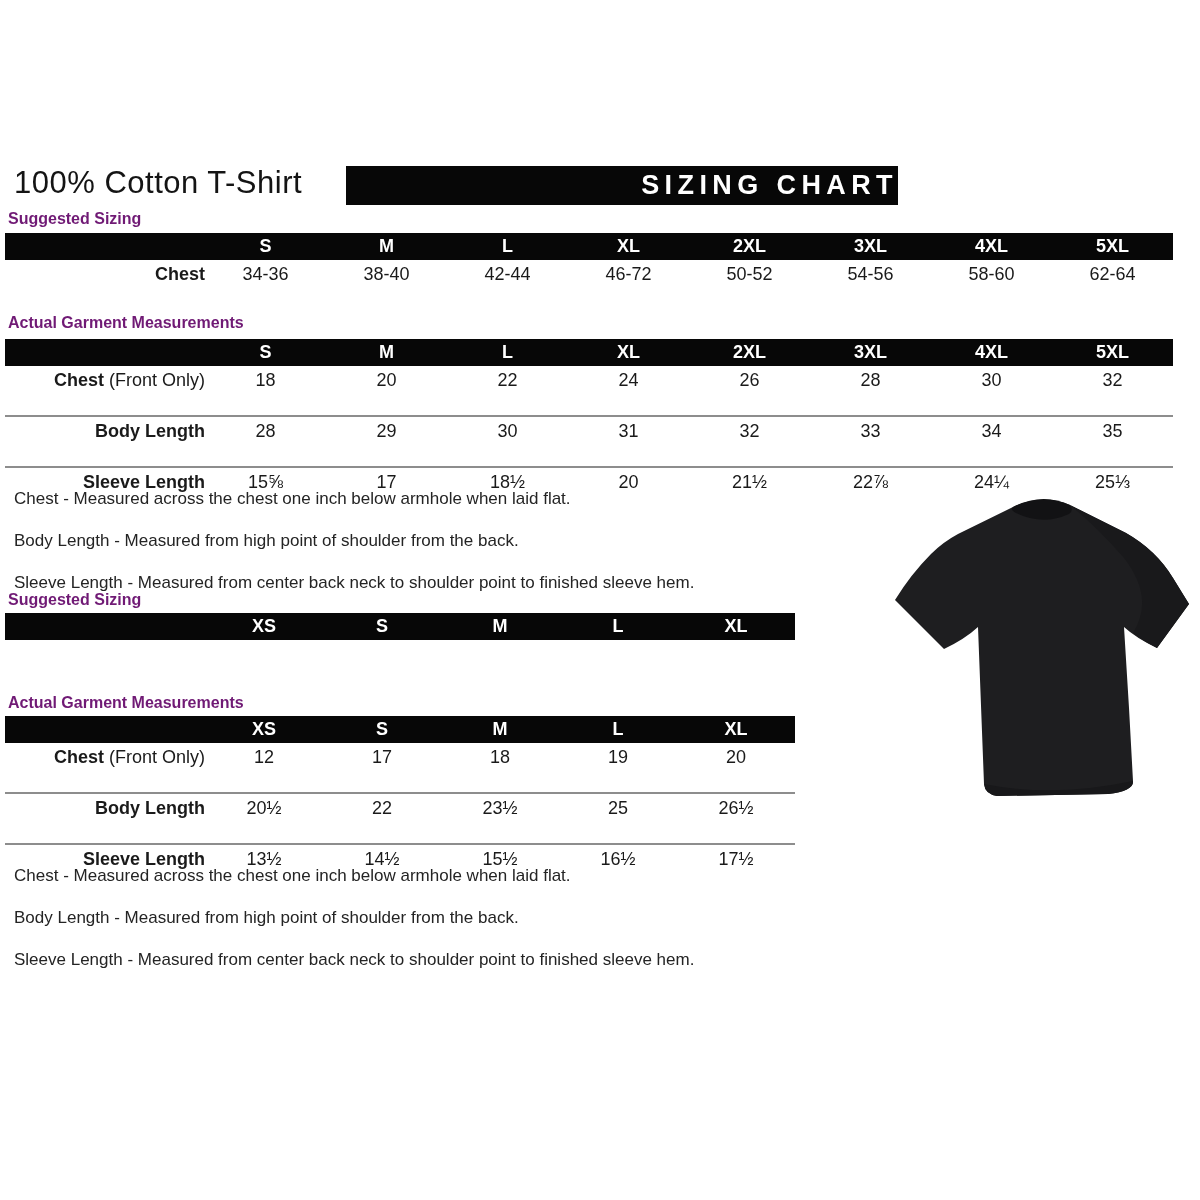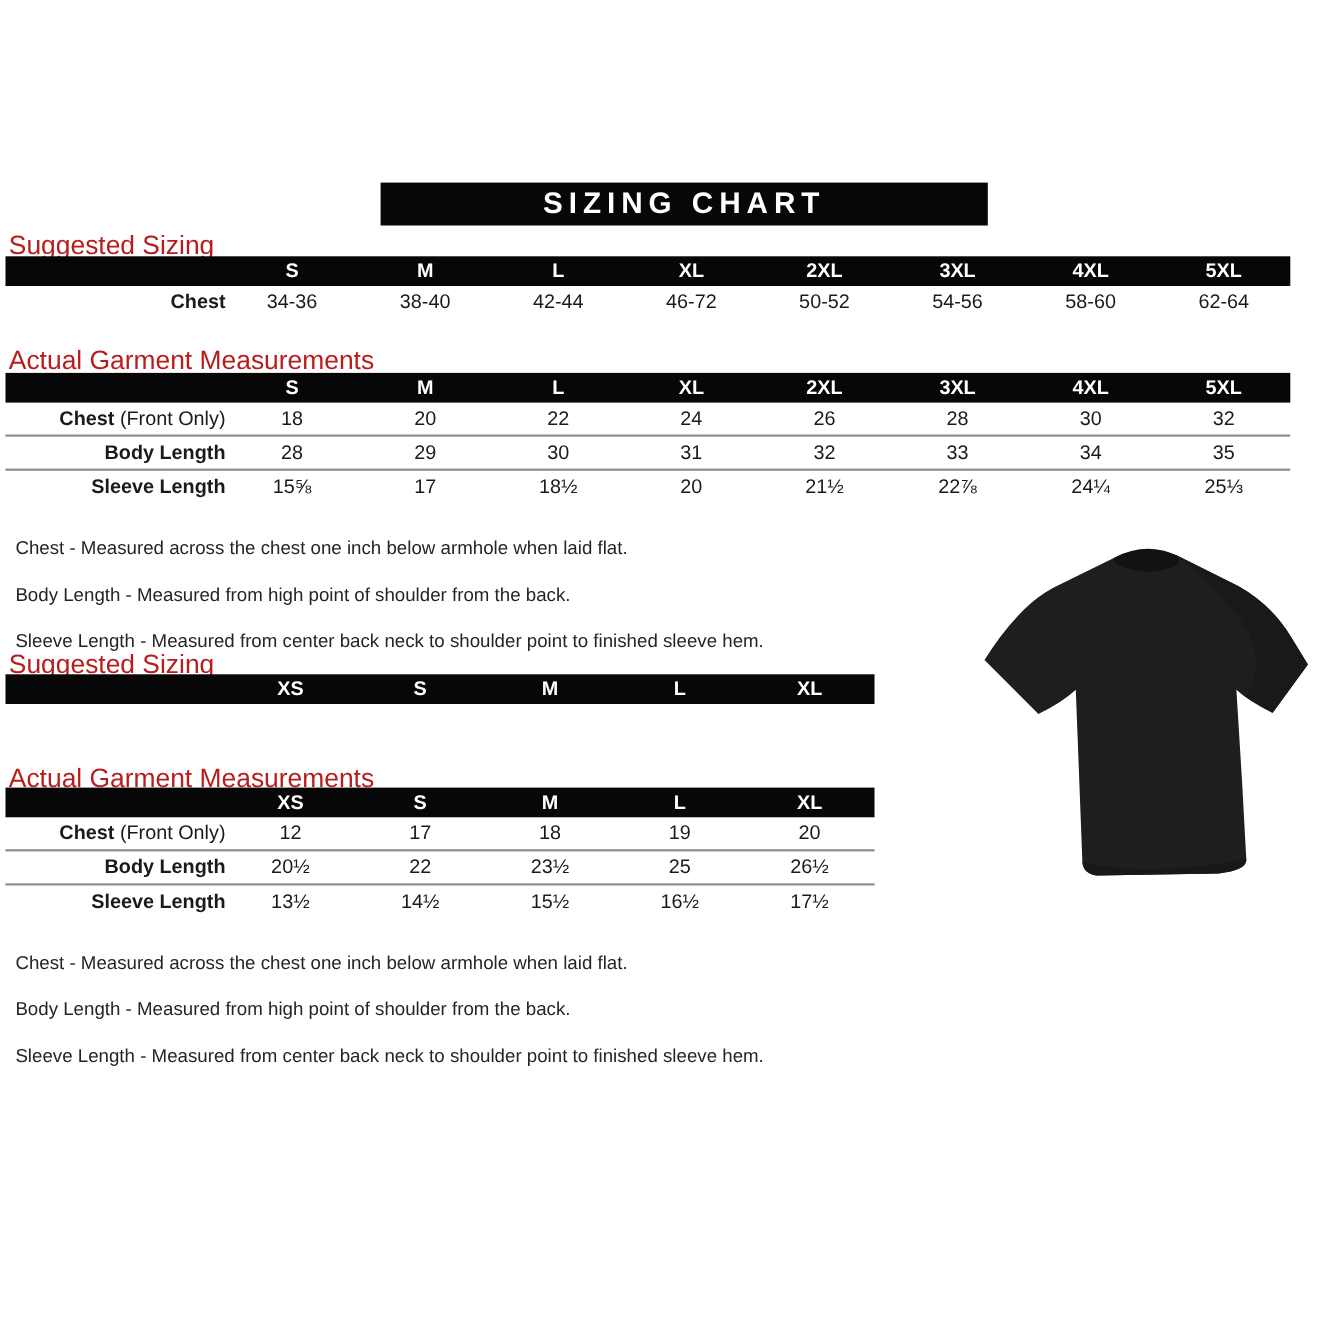--- a/index.html
+++ b/index.html
@@ -8,67 +8,68 @@
     font-family:"Liberation Sans", sans-serif; color:#161616; overflow:hidden;
   }
 
   .adult-title {
     position:absolute; left:14px; top:165px;
     font-size:31px; font-weight:400; color:#141414; letter-spacing:0.5px;
   }
   .banner {
     position:absolute; left:346px; top:166px; width:552px; height:39px;
     background:#070707; color:#ffffff;
-    display:flex; align-items:center; justify-content:center;
+    display:flex; align-items:center; justify-content:flex-end;
     font-size:27px; font-weight:700; letter-spacing:0.2em;
   }
   .youth-title {
     position:absolute; left:6px; top:549px;
     font-size:30px; font-weight:700; color:#0e0e0e;
   }
   .section-label {
-    position:absolute; font-size:24px; font-weight:400; color:#b91c1c;
+    position:absolute; font-size:16px; font-weight:700; color:#701a75;
   }
   .lbl-sug-adult   { left:8px; top:210px; }
   .lbl-act-adult   { left:8px; top:314px; }
   .lbl-sug-youth   { left:8px; top:591px; }
   .lbl-act-youth   { left:8px; top:694px; }
 
   .size-table { position:absolute; }
   .t-adult-suggested { left:5px; top:233px; width:1168px; }
   .t-adult-measure   { left:5px; top:339px; width:1168px; }
   .t-youth-suggested { left:5px; top:613px; width:790px; }
   .t-youth-measure   { left:5px; top:716px; width:790px; }
 
   .trow {
     display:grid;
     grid-template-columns: 200px repeat(var(--ncols), 1fr);
     align-items:center;
   }
   .thead { background:#070707; color:#ffffff; height:27px; }
   .col-head { text-align:center; font-weight:700; font-size:18px; }
   .drow { height:29px; font-size:18px; color:#1a1a1a; }
-  .tbody .drow + .drow { border-top:2px solid #8d8d8d; }
+  .tbody .drow + .drow { border-top:2px solid #8d8d8d;margin-top:20px; }
   .label-cell { padding-left:9px; text-align:right; }
   .label-cell b { font-weight:700; }
   .val { text-align:center; }
 
   .notes { position:absolute; font-size:17px; color:#242424; }
   .notes .note-line { margin-bottom:9px; line-height:18px;margin-top:24px; }
   .notes-adult { left:14px; top:466px; }
   .notes-youth { left:14px; top:843px; }
 
   .tshirt-wrap { position:absolute; left:893px; top:487px; width:298px; height:322px; }
   .tshirt-wrap svg { display:block; width:100%; height:100%; }
 </style>
 </head>
 <body>
 
 <div class="page">
 
+  <div class="adult-title">100% Cotton T-Shirt</div>
   <div class="banner">
     <span>SIZING CHART</span>
   </div>
 
   <div class="section-label lbl-sug-adult">Suggested Sizing</div>
   <div class="size-table t-adult-suggested" style="--ncols: 8;">
       <div class="trow thead">
         <div class="cell label-cell"></div>
         <div class="cell col-head">S</div>
         <div class="cell col-head">M</div>

